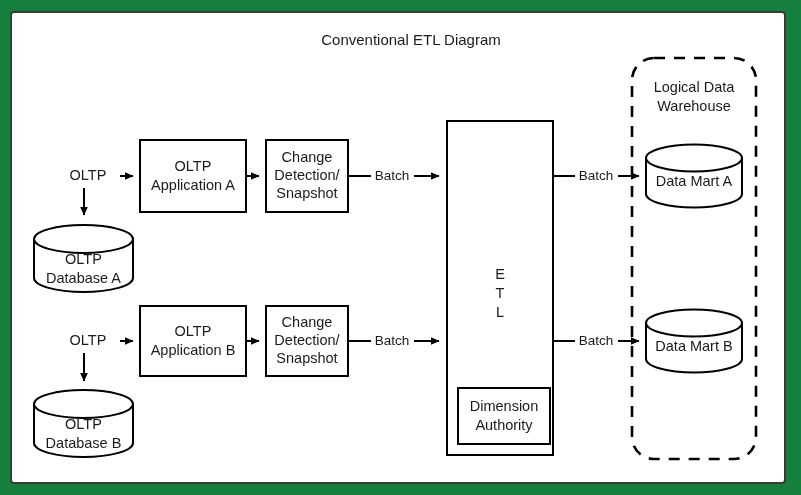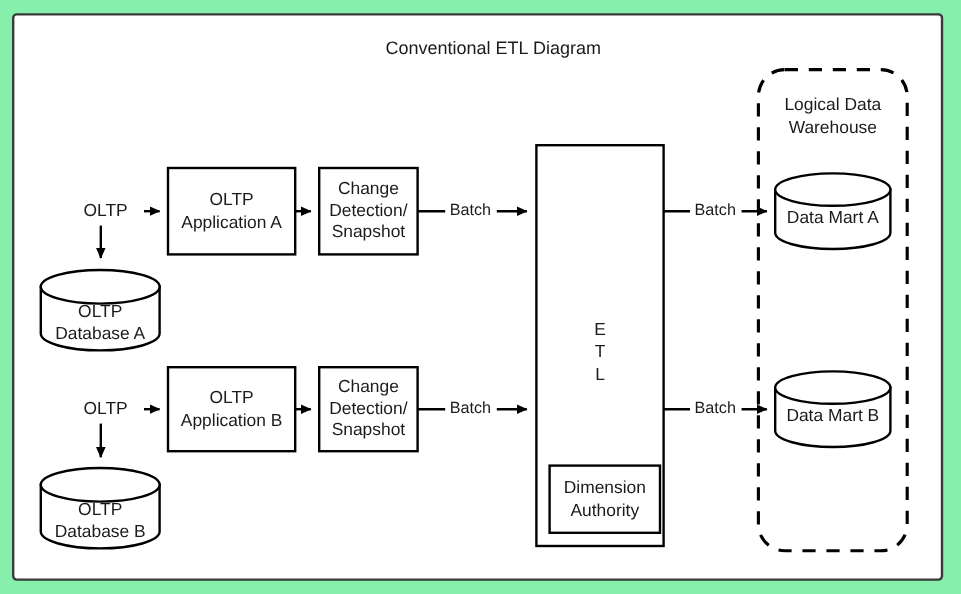--- a/index.html
+++ b/index.html
@@ -7,21 +7,21 @@
     padding: 0;
     background: #ffffff;
   }
   body {
     font-family: "Liberation Sans", sans-serif;
   }
   #canvas {
     position: relative;
     width: 801px;
     height: 495px;
-    background: #86efac;
+    background: #15803d;
     overflow: hidden;
   }
   svg.diagram {
     position: absolute;
     left: 0;
     top: 0;
     width: 801px;
     height: 495px;
   }
   .shape-stroke {

